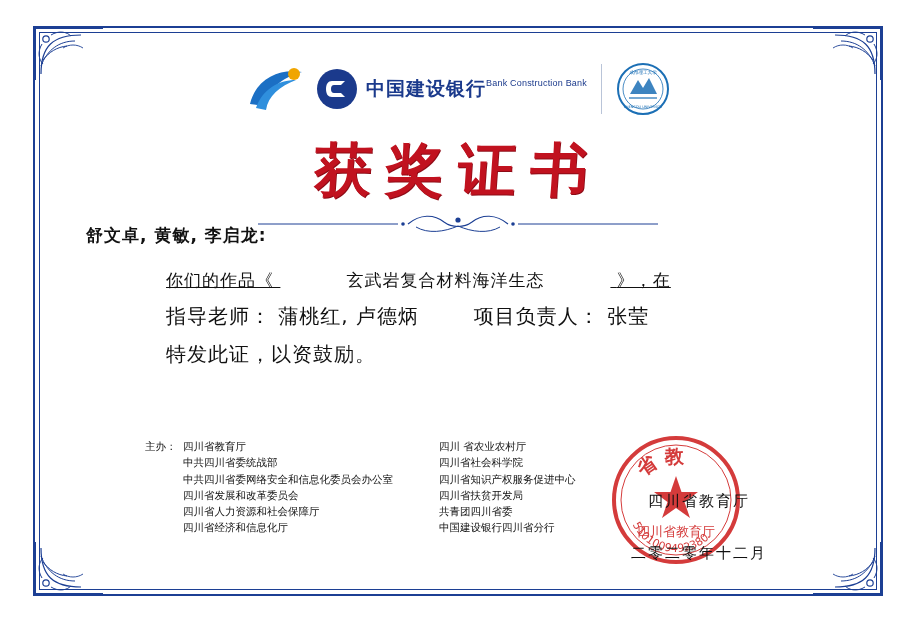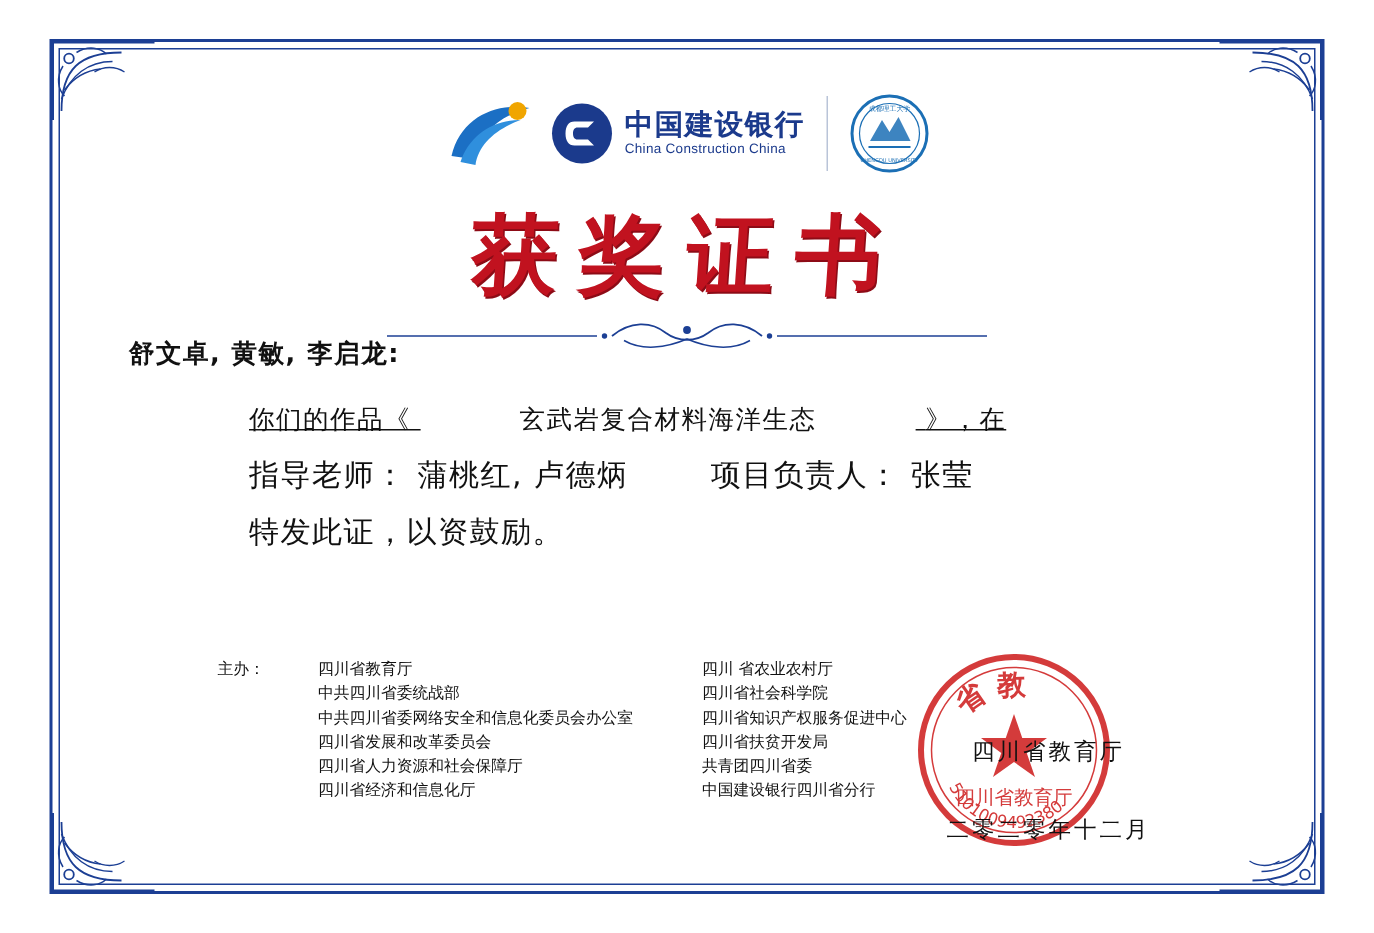--- a/index.html
+++ b/index.html
@@ -67,21 +67,21 @@
     display: flex;
     align-items: center;
     gap: 8px;
     padding-right: 14px;
     border-right: 1px solid #b9c4d8;
   }
   .ccb-swoosh { width: 62px; height: 50px; }
   .ccb-mark { width: 42px; height: 42px; }
   .ccb-names {
     display: flex;
-    flex-direction: column;
+    flex-direction: row;
     justify-content: center;
     line-height: 1.1;
   }
   .ccb-cn {
     font-size: 19px;
     font-weight: bold;
     color: #1b3a8c;
     letter-spacing: 1px;
   }
   .ccb-en {
@@ -170,21 +170,21 @@
   
   .orgs {
     position: absolute;
     left: 145px;
     top: 438px;
     font-family: "DejaVu Sans", "Liberation Sans", sans-serif;
     font-size: 10.5px;
     color: #111111;
     line-height: 1.55;
   }
-  .org-block { display: flex; margin-bottom: 6px; gap: 29px; }
+  .org-block { display: flex; margin-bottom: 6px; }
   .org-label { width: 38px; flex: 0 0 38px; }
   .org-cols { display: flex; gap: 46px; }
   .org-col { display: flex; flex-direction: column; }
 
   
   .seal-area {
     position: absolute;
     right: 92px;
     top: 440px;
     width: 250px;
@@ -287,21 +287,21 @@
         </svg>
       </span>
       <span class="ccb-mark">
         <svg viewBox="0 0 42 42">
           <circle cx="21" cy="21" r="20" fill="#1b3a8c"></circle>
           <path d="M29 13 H16 C12 13 10 16 10 21 C10 26 12 29 16 29 H29 L25 25 H18 C16 25 15 23.5 15 21 C15 18.5 16 17 18 17 H25 Z" fill="#ffffff"></path>
         </svg>
       </span>
       <span class="ccb-names">
         <span class="ccb-cn">中国建设银行</span>
-        <span class="ccb-en">China Construction China</span>
+        <span class="ccb-en">Bank Construction Bank</span>
       </span>
     </div>
     <span class="univ-logo">
       <svg viewBox="0 0 54 54">
         <circle cx="27" cy="27" r="25" fill="none" stroke="#1b6fb5" stroke-width="2"></circle>
         <circle cx="27" cy="27" r="20" fill="none" stroke="#1b6fb5" stroke-width="0.8"></circle>
         <path d="M14 32 L22 18 L27 26 L33 16 L41 32 Z" fill="#1b6fb5" opacity="0.85"></path>
         <path d="M13 36 H41" stroke="#1b6fb5" stroke-width="1.2"></path>
         <text x="27" y="12" font-size="4.6" fill="#1b6fb5" text-anchor="middle" font-family="DejaVu Sans">成都理工大学</text>
         <text x="27" y="46" font-size="3.4" fill="#1b6fb5" text-anchor="middle" font-family="DejaVu Sans">CHENGDU UNIVERSITY</text>

